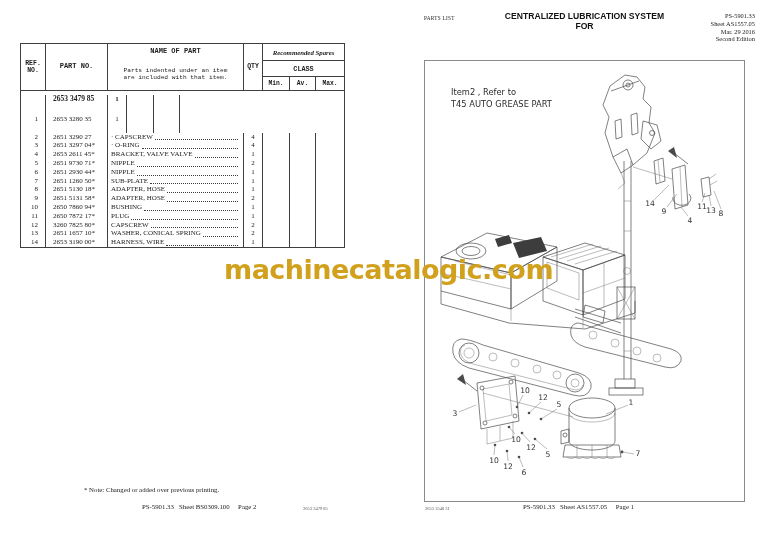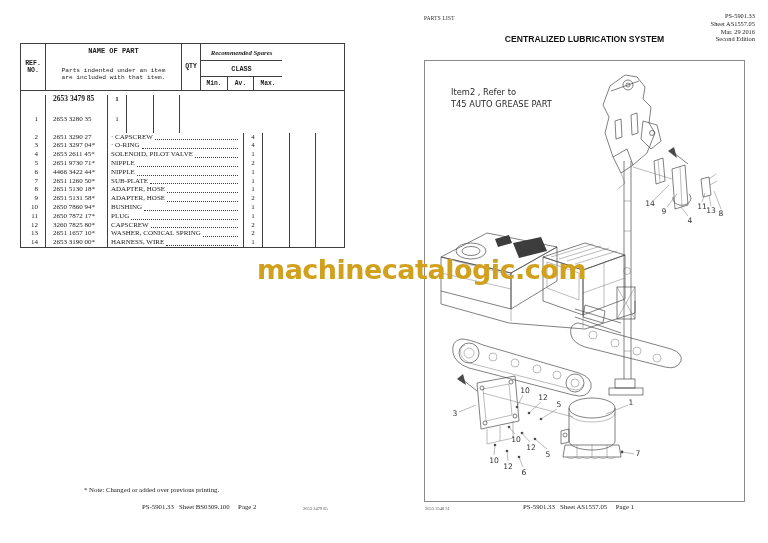--- a/index.html
+++ b/index.html
@@ -48,21 +48,21 @@
   .grow .c-part{font-size:7.5px;}
   .tall{height:17.6px;}
 
   .note-line{left:84px;top:486px;font-size:6.8px;white-space:pre;}
   .footer-text{font-size:6.8px;white-space:pre;}
   .tiny-ref{font-size:4.5px;color:#555;white-space:pre;}
 
   
   .parts-list-label{left:424px;top:15px;font-size:5.2px;letter-spacing:.3px;}
   .title-block{left:424px;top:11px;width:321px;text-align:center;font-family:"Liberation Sans",sans-serif;
-               font-weight:bold;font-size:8.6px;line-height:10px;color:#111;margin-top:23px;}
+               font-weight:bold;font-size:8.6px;line-height:10px;color:#111;}
   .doc-info{right:13px;top:12px;text-align:right;font-size:6.4px;line-height:7.8px;}
 
   
   .panel{left:424px;top:60px;width:321px;height:442px;border:1px solid #8a8a8a;box-sizing:border-box;background:#fff;}
   .panel-note{position:absolute;left:26px;top:25px;font-family:"DejaVu Sans",sans-serif;font-size:8.3px;line-height:12px;color:#2a2a2a;white-space:pre;}
   .callout{position:absolute;font-family:"DejaVu Sans",sans-serif;font-size:7.6px;color:#333;transform:translate(-50%,-50%);}
   svg.draw{position:absolute;left:0;top:0;}
   .ln{stroke:#4a4a4a;stroke-width:.7;fill:none;}
   .lnt{stroke:#6a6a6a;stroke-width:.45;fill:none;}
   .dk{fill:#3d3d3d;stroke:none;}
@@ -72,20 +72,23 @@
   .watermark{left:224px;top:254px;font-family:"DejaVu Sans",sans-serif;font-weight:bold;font-size:27px;z-index:6;letter-spacing:-0.5px;}
 </style>
 </head>
 <body>
 
 <div class="abs ptable">
   <div class="thead">
     <div class="hc ref">
       <span>REF.</span>
       <span>NO.</span>
+    </div>
+    <div class="hc part">
+      <span>PART NO.</span>
     </div>
     <div class="hc name">
       <span class="nop">NAME OF PART</span>
       <span class="nnote">Parts indented under an item</span>
       <span class="nnote">are included with that item.</span>
     </div>
     <div class="hc qty">
       <span>QTY</span>
     </div>
     <div class="spares">
@@ -142,21 +145,21 @@
           <div class="tc c-qty">4</div>
           <div class="tc c-min"></div>
           <div class="tc c-av"></div>
           <div class="tc c-max"></div>
         </div>
         <div class="trow">
           <div class="tc c-ref">4</div>
           <div class="tc c-part">2653 2611 45*</div>
           <div class="tc c-name">
             <div class="nline">
-              <span class="nm">SOLENOID, PILOT VALVE</span>
+              <span class="nm">BRACKET, VALVE VALVE</span>
               <span class="ldr"></span>
             </div>
           </div>
           <div class="tc c-qty">1</div>
           <div class="tc c-min"></div>
           <div class="tc c-av"></div>
           <div class="tc c-max"></div>
         </div>
         <div class="trow">
           <div class="tc c-ref">5</div>
@@ -167,21 +170,21 @@
               <span class="ldr"></span>
             </div>
           </div>
           <div class="tc c-qty">2</div>
           <div class="tc c-min"></div>
           <div class="tc c-av"></div>
           <div class="tc c-max"></div>
         </div>
         <div class="trow">
           <div class="tc c-ref">6</div>
-          <div class="tc c-part">4466 3422 44*</div>
+          <div class="tc c-part">2651 2930 44*</div>
           <div class="tc c-name">
             <div class="nline">
               <span class="nm">NIPPLE</span>
               <span class="ldr"></span>
             </div>
           </div>
           <div class="tc c-qty">1</div>
           <div class="tc c-min"></div>
           <div class="tc c-av"></div>
           <div class="tc c-max"></div>
@@ -302,20 +305,21 @@
   </div>
 </div>
 
 <span class="abs note-line">* Note: Changed or added over previous printing.</span>
 <span class="abs footer-text" style="left:142px;top:503px;">PS-5901.33   Sheet BS0309.100     Page 2</span>
 <span class="abs tiny-ref" style="left:303px;top:506px;">2653 3479 85</span>
 
 <span class="abs parts-list-label">PARTS LIST</span>
 <div class="abs title-block">
   <div>CENTRALIZED LUBRICATION SYSTEM</div>
+  <div>FOR</div>
 </div>
 <div class="abs doc-info">
   <div>PS-5901.33</div>
   <div>Sheet AS1557.05</div>
   <div>Mar. 29 2016</div>
   <div>Second Edition</div>
 </div>
 
 <div class="abs panel">
   <div class="panel-note"><span>Item2 , Refer to</span><br><span>T45 AUTO GREASE PART</span></div>
@@ -495,13 +499,13 @@
     <span class="callout" style="left: 69px; top: 399px;">10</span>
     <span class="callout" style="left: 83px; top: 405px;">12</span>
     <span class="callout" style="left: 99px; top: 411px;">6</span>
     <span class="callout" style="left: 206px; top: 341px;">1</span>
     <span class="callout" style="left: 213px; top: 392px;">7</span>
   </div>
 
 <span class="abs tiny-ref" style="left:425px;top:506px;">2653 3548 31</span>
 <span class="abs footer-text" style="left:523px;top:503px;">PS-5901.33   Sheet AS1557.05     Page 1</span>
 
-<span class="abs watermark" style="color: rgb(209, 161, 29); margin-left: 33px;">machinecatalogic.com</span>
+<span class="abs watermark" style="color: rgb(209, 161, 29);">machinecatalogic.com</span>
 
 </body></html>

